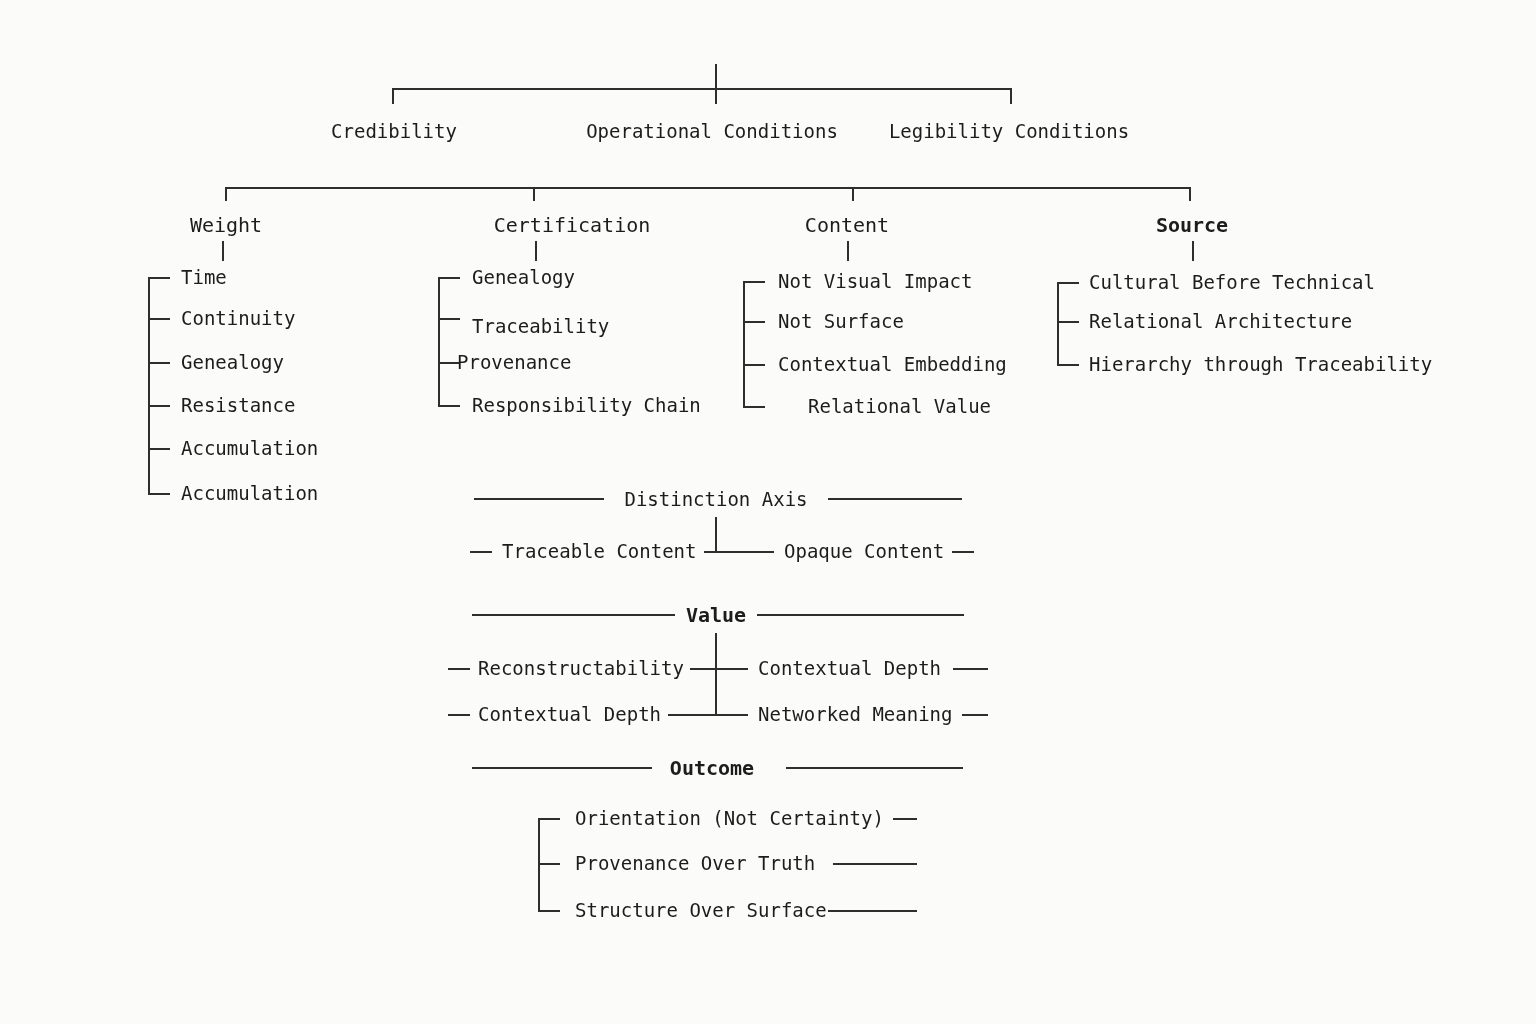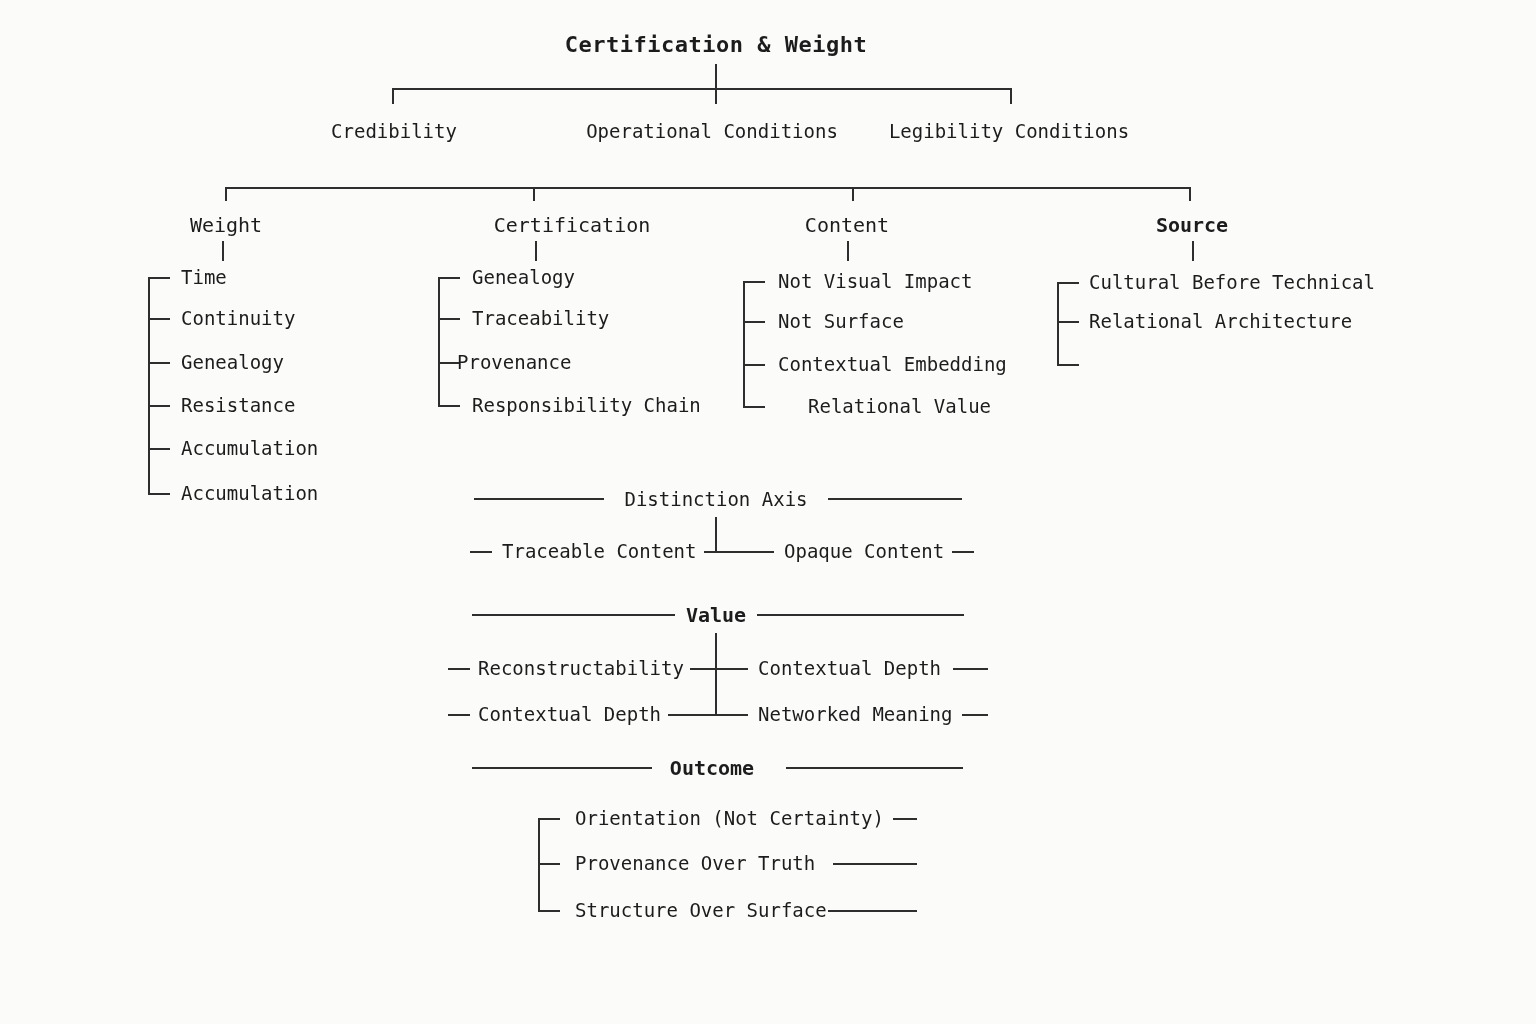--- a/index.html
+++ b/index.html
@@ -28,21 +28,20 @@
   .title{font-size:22px;font-weight:bold;letter-spacing:.5px;}
   .bold{font-weight:bold;}
   .h{position:absolute;height:1.6px;background:var(--line);}
   .v{position:absolute;width:1.6px;background:var(--line);}
 </style>
 </head>
 <body>
 
 <div class="canvas">
 
-  <div class="lbl title" style="left:716px;top:45px">Certification &amp; Weight</div>
 
   <div class="v" style="left:715px;top:64px;height:40px"></div>
   <div class="h" style="left:392px;top:88px;width:619px"></div>
   <div class="v" style="left:392px;top:88px;height:16px"></div>
   <div class="v" style="left:1010px;top:88px;height:16px"></div>
 
   <div class="lbl" style="left:394px;top:131px">Credibility</div>
   <div class="lbl" style="left:712px;top:131px">Operational Conditions</div>
   <div class="lbl" style="left:1009px;top:131px">Legibility Conditions</div>
 
@@ -75,40 +74,41 @@
   <div class="lbl left" style="left:181px;top:405px">Resistance</div>
   <div class="lbl left" style="left:181px;top:448px">Accumulation</div>
   <div class="lbl left" style="left:181px;top:493px">Accumulation</div>
 
   <div class="v" style="left:438px;top:277px;height:128px"></div>
   <div class="h" style="left:438px;top:277px;width:22px"></div>
   <div class="h" style="left:438px;top:318px;width:22px"></div>
   <div class="h" style="left:438px;top:362px;width:22px"></div>
   <div class="h" style="left:438px;top:405px;width:22px"></div>
   <div class="lbl left" style="left:472px;top:277px">Genealogy</div>
-  <div class="lbl left" style="left:472px;top:318px">Traceability</div>
+  <div class="lbl left" style="left:472px;top:326px">Traceability</div>
   <div class="lbl left" style="left:457px;top:362px">Provenance</div>
   <div class="lbl left" style="left:472px;top:405px">Responsibility Chain</div>
 
   <div class="v" style="left:743px;top:281px;height:125px"></div>
   <div class="h" style="left:743px;top:281px;width:22px"></div>
   <div class="h" style="left:743px;top:321px;width:22px"></div>
   <div class="h" style="left:743px;top:364px;width:22px"></div>
   <div class="h" style="left:743px;top:406px;width:22px"></div>
   <div class="lbl left" style="left:778px;top:281px">Not Visual Impact</div>
   <div class="lbl left" style="left:778px;top:321px">Not Surface</div>
   <div class="lbl left" style="left:778px;top:364px">Contextual Embedding</div>
   <div class="lbl left" style="left:808px;top:406px">Relational Value</div>
 
   <div class="v" style="left:1057px;top:282px;height:82px"></div>
   <div class="h" style="left:1057px;top:282px;width:22px"></div>
   <div class="h" style="left:1057px;top:321px;width:22px"></div>
   <div class="h" style="left:1057px;top:364px;width:22px"></div>
   <div class="lbl left" style="left:1089px;top:282px">Cultural Before Technical</div>
   <div class="lbl left" style="left:1089px;top:321px">Relational Architecture</div>
+  <div class="lbl left" style="left:1089px;top:364px">Hierarchy through Traceability</div>
 
   <div class="h" style="left:474px;top:498px;width:130px"></div>
   <div class="lbl" style="left:716px;top:499px">Distinction Axis</div>
   <div class="h" style="left:828px;top:498px;width:134px"></div>
   <div class="v" style="left:715px;top:517px;height:35px"></div>
   <div class="h" style="left:470px;top:551px;width:22px"></div>
   <div class="lbl left" style="left:502px;top:551px">Traceable Content</div>
   <div class="h" style="left:704px;top:551px;width:70px"></div>
   <div class="lbl left" style="left:784px;top:551px">Opaque Content</div>
   <div class="h" style="left:952px;top:551px;width:22px"></div>

